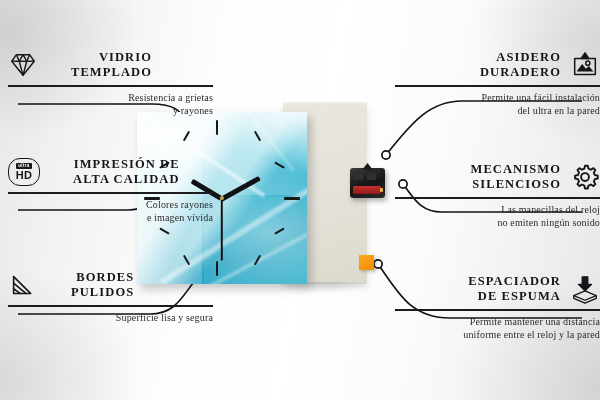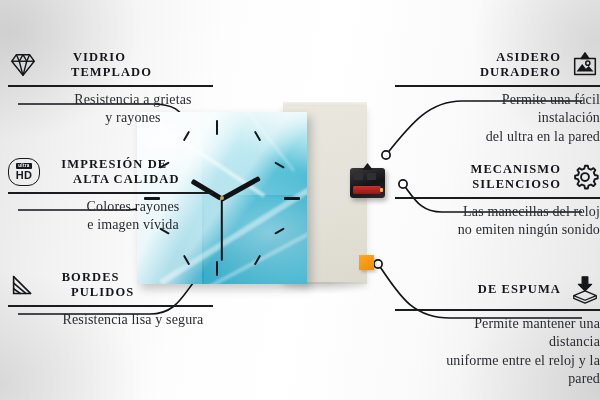--- a/index.html
+++ b/index.html
@@ -13,39 +13,39 @@
     background:
       radial-gradient(ellipse 180px 150px at 2% 8%, rgba(150,150,150,.30), rgba(150,150,150,0) 72%),
       radial-gradient(ellipse 170px 150px at 99% 10%, rgba(150,150,150,.26), rgba(150,150,150,0) 72%),
       radial-gradient(ellipse 200px 160px at 0% 96%, rgba(150,150,150,.26), rgba(150,150,150,0) 72%),
       radial-gradient(ellipse 200px 160px at 100% 97%, rgba(150,150,150,.24), rgba(150,150,150,0) 72%),
       linear-gradient(100deg,#e7e7e7 0%,#f2f2f2 14%,#fdfdfd 34%,#ffffff 52%,#fafafa 72%,#efefef 88%,#e6e6e6 100%);
   }
 
   
   .feat{position:absolute;width:205px;}
-  .feat.left{left:8px;text-align:center;}
+  .feat.left{left:8px;text-align:right;}
   .feat.right{right:0;text-align:right;}
 
   .feat .head{
     display:flex;align-items:center;gap:9px;
     min-height:34px;
   }
   .feat.right .head{flex-direction:row-reverse;}
   .feat .titles{
     font-size:12.5px;line-height:1.2;letter-spacing:1.1px;
     font-weight:700;color:#15161a;
     text-transform:uppercase;
   }
   .feat .t2{display:block;margin-left:24px;}
   .rule{
     height:1.6px;background:#1b1c20;margin:3px 0 4px 0;width:100%;
   }
   .feat .desc{
-    font-size:14px;line-height:1.32;color:#2a2b30;letter-spacing:.15px;margin-left:45px;
+    font-size:10px;line-height:1.32;color:#2a2b30;letter-spacing:.15px;margin-left:45px;
   }
 
   .ico{flex:0 0 auto;width:30px;height:30px;display:block;}
   .ico svg{display:block;width:30px;height:30px;}
 
   
   .hdbox{
     flex:0 0 auto;width:30px;height:26px;border:1.7px solid #17181c;border-radius:12px;
     display:flex;flex-direction:column;align-items:center;justify-content:center;
     line-height:1;background:transparent;
@@ -246,21 +246,21 @@
         </g>
           </svg>
       </span>
       <span class="titles">
         <span class="t1">BORDES</span>
         <span class="t2">PULIDOS</span>
       </span>
     </div>
     <div class="rule"></div>
     <div class="desc">
-      <div>Resistencia lisa y segura</div>
+      <div>Superficie lisa y segura</div>
       <div></div>
     </div>
   </div>
 
   <div class="feat right" style="top:48px;">
     <div class="head">
       <span class="ico">
         <svg viewBox="0 0 32 32">
             <g fill="none" stroke="#15161a" stroke-width="1.6" stroke-linejoin="round">
           <path d="M16 3 L12 9 L20 9 Z" fill="#15161a"></path>
@@ -309,20 +309,21 @@
       <span class="ico">
         <svg viewBox="0 0 32 32">
             <g fill="#15161a" stroke="#15161a" stroke-width="1.4" stroke-linejoin="round">
           <path d="M13 3 h6 v8 h4 l-7 7 -7-7 h4 Z"></path>
           <path d="M16 18 L28 23 L16 28 L4 23 Z" fill="none"></path>
           <path d="M4 23 v3 l12 5 12-5 v-3" fill="none"></path>
         </g>
           </svg>
       </span>
       <span class="titles">
+        <span class="t1">ESPACIADOR</span>
         <span class="t2">DE ESPUMA</span>
       </span>
     </div>
     <div class="rule"></div>
     <div class="desc">
       <div>Permite mantener una distancia</div>
       <div>uniforme entre el reloj y la pared</div>
     </div>
   </div>
 

